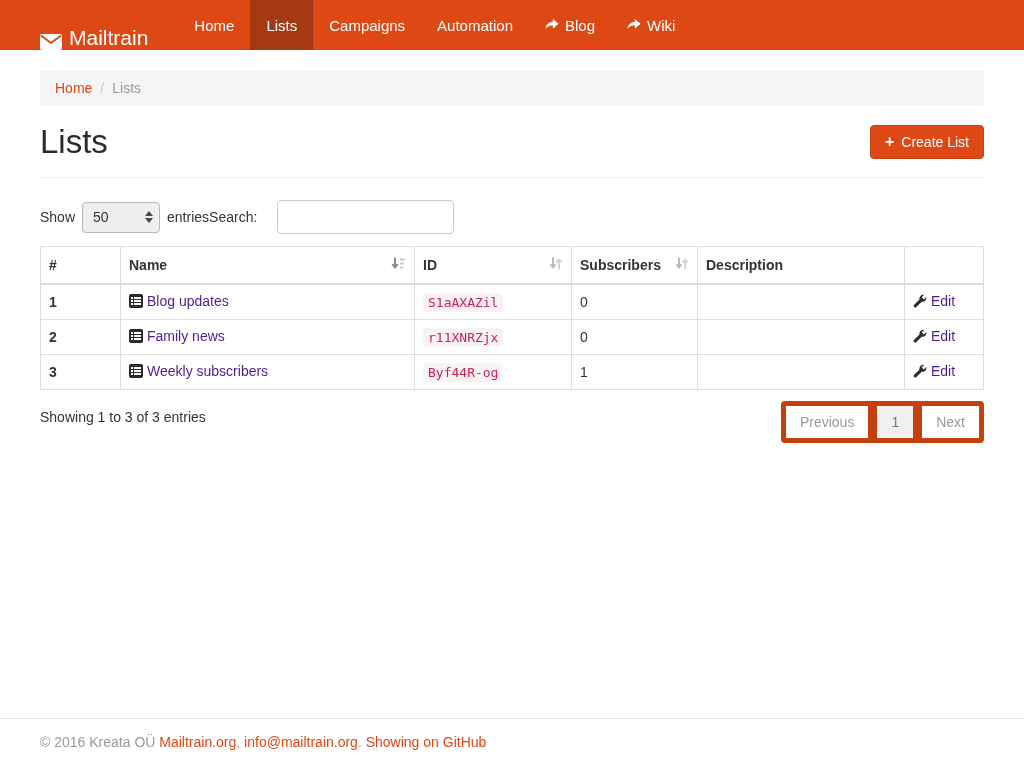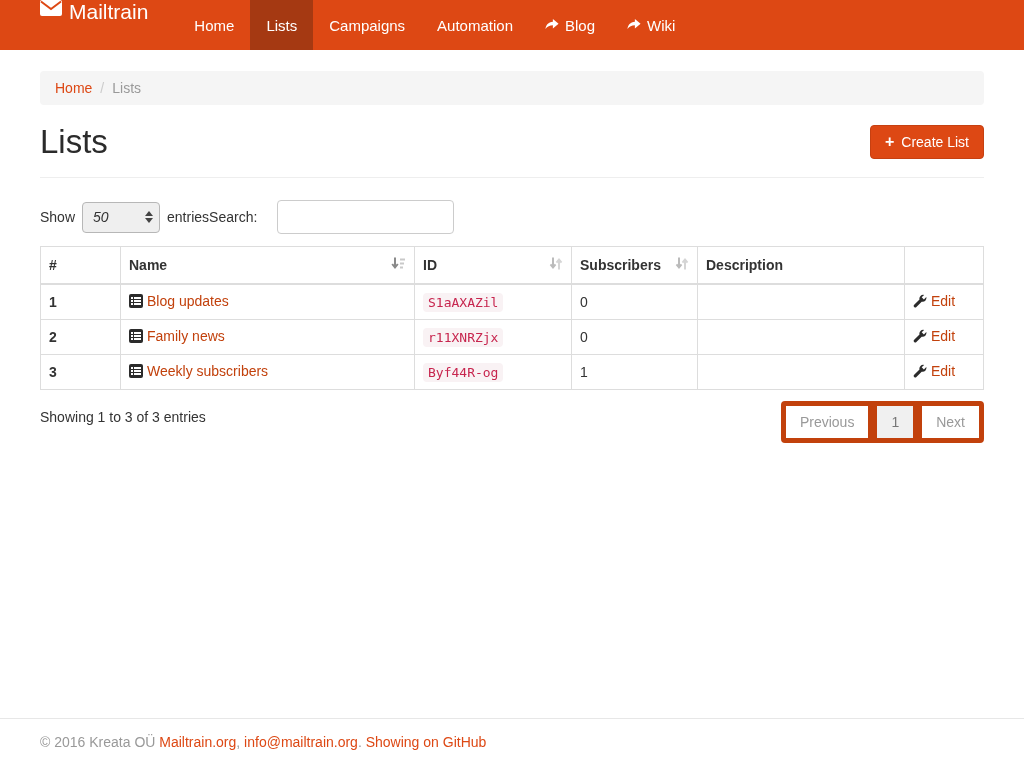--- a/index.html
+++ b/index.html
@@ -17,21 +17,21 @@
   
   .navbar {
     height: 50px;
     background: #DD4814;
     display: flex;
     align-items: stretch;
     padding: 0 40px;
   }
   .brand {
     display: flex;
-    align-items: flex-start;
+    align-items: flex-end;
     gap: 7px;
     color: #fff;
     font-size: 21px;
     margin-right: 30px;
   }
   .nav-items { display: flex; align-items: stretch; }
   .nav-item {
     display: flex;
     align-items: center;
     gap: 6px;
@@ -114,21 +114,20 @@
     appearance: none;
     -webkit-appearance: none;
     border: none;
     background: transparent;
     width: 100%;
     height: 100%;
     padding: 0 20px 0 10px;
     font-size: 14px;
     color: #333;
     font-family: "Liberation Sans", sans-serif;
-    font-style: italic;
   }
   .select-arrows {
     position: absolute;
     right: 6px; top: 8px;
     pointer-events: none;
     display: flex; flex-direction: column; gap: 2px;
   }
   .select-arrows i {
     width: 0; height: 0;
     border-left: 4px solid transparent;
@@ -169,21 +168,21 @@
     position: relative;
   }
   .col-index { width: 80px; }
   .col-id { width: 157px; }
   .col-subs { width: 126px; }
   .col-desc { width: 207px; }
   .col-edit { width: 79px; }
   td.row-index { font-weight: bold; }
   td.subs-cell { text-align: center; }
   .sort-icon { position: absolute; right: 8px; top: 50%; transform: translateY(-50%); }
-  .name-cell a, .edit-cell a { color: #c2410c; display: inline-flex; align-items: center; gap: 4px; text-align: right; }
+  .name-cell a, .edit-cell a { color: #4c1d95; display: inline-flex; align-items: center; gap: 4px; text-align: right; }
   .code-chip {
     font-family: "DejaVu Sans Mono", monospace;
     font-size: 13px;
     color: #C7254E;
     background: #F9F2F4;
     border-radius: 4px;
     padding: 2px 5px;
   }
 
   

